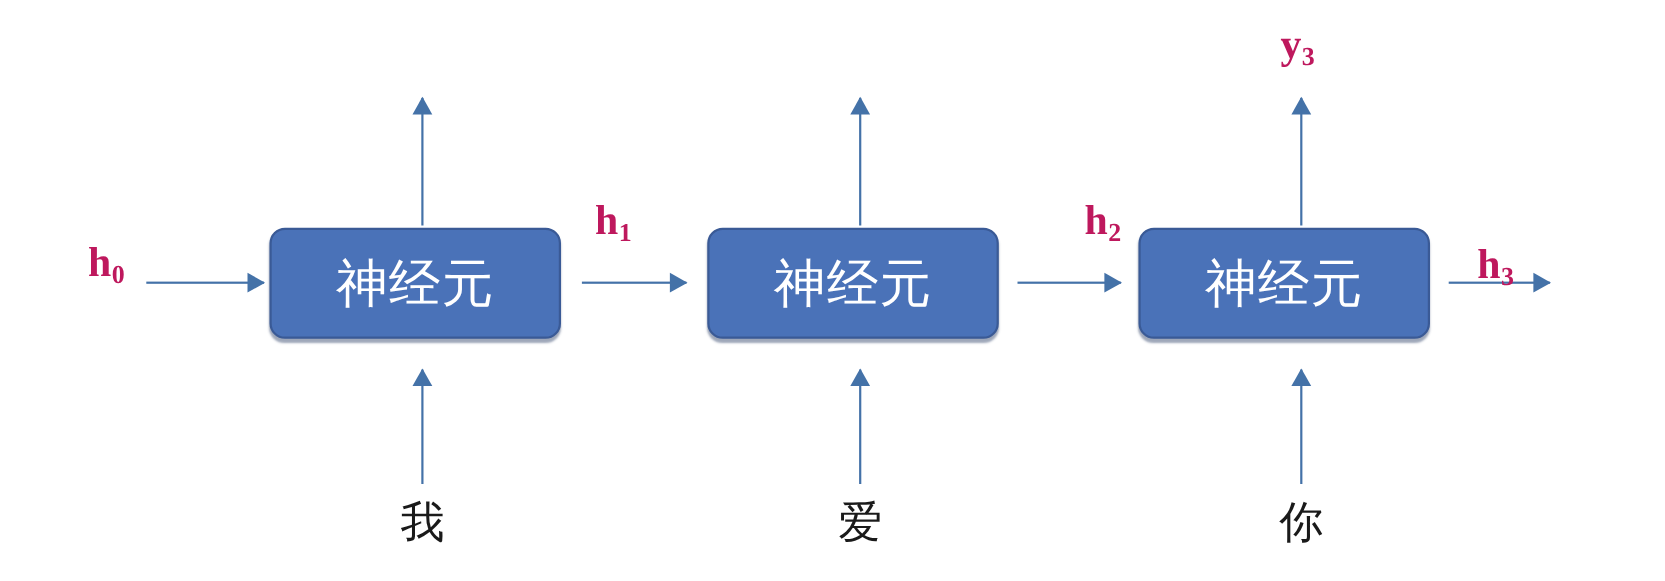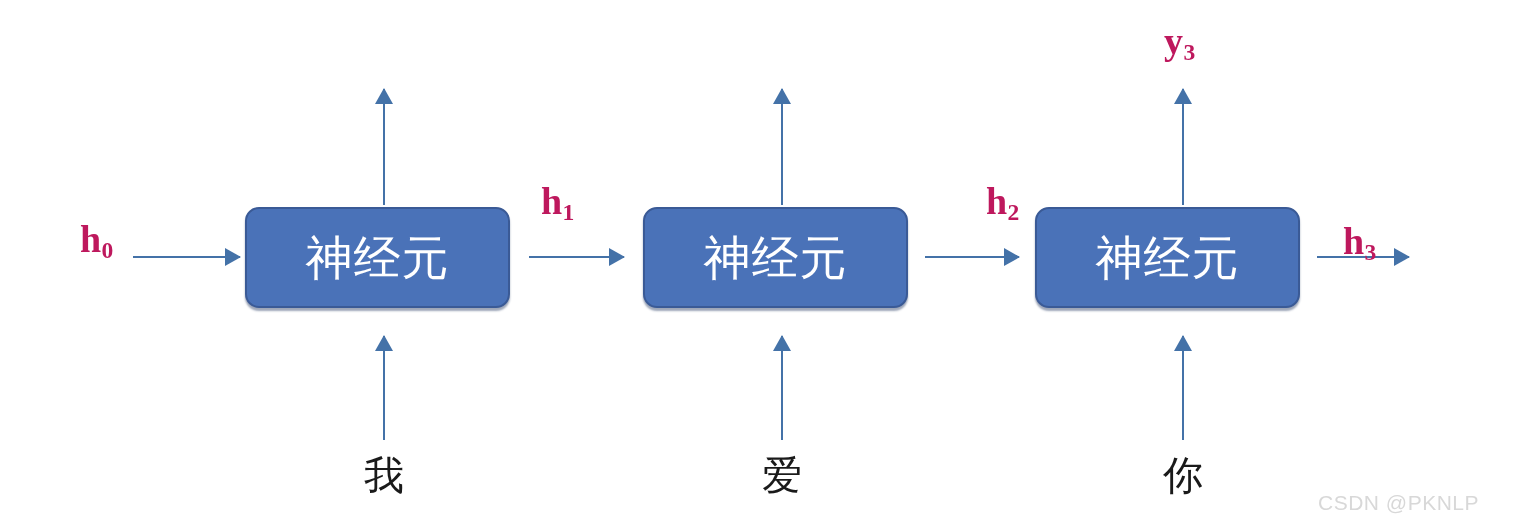--- a/index.html
+++ b/index.html
@@ -157,15 +157,14 @@
   <div class="neuron-box" style="left:1035px; top:207px;">
     <span class="neuron-label">神经元</span>
   </div>
   <div class="arrow-v" style="left:1182px; top:89px; height:116px;"></div>
   <div class="math-label" style="left:1164px; top:22px;">
     <span>y</span><sub>3</sub>
   </div>
   <div class="arrow-v" style="left:1182px; top:336px; height:104px;"></div>
   <div class="token-label" style="left:1163px; top:455px;">你</div>
 
-  <div class="watermark" style="left:1318px; top:492px;">CSDN @PKNLP</div>
 
 </div>
 
 </body></html>

